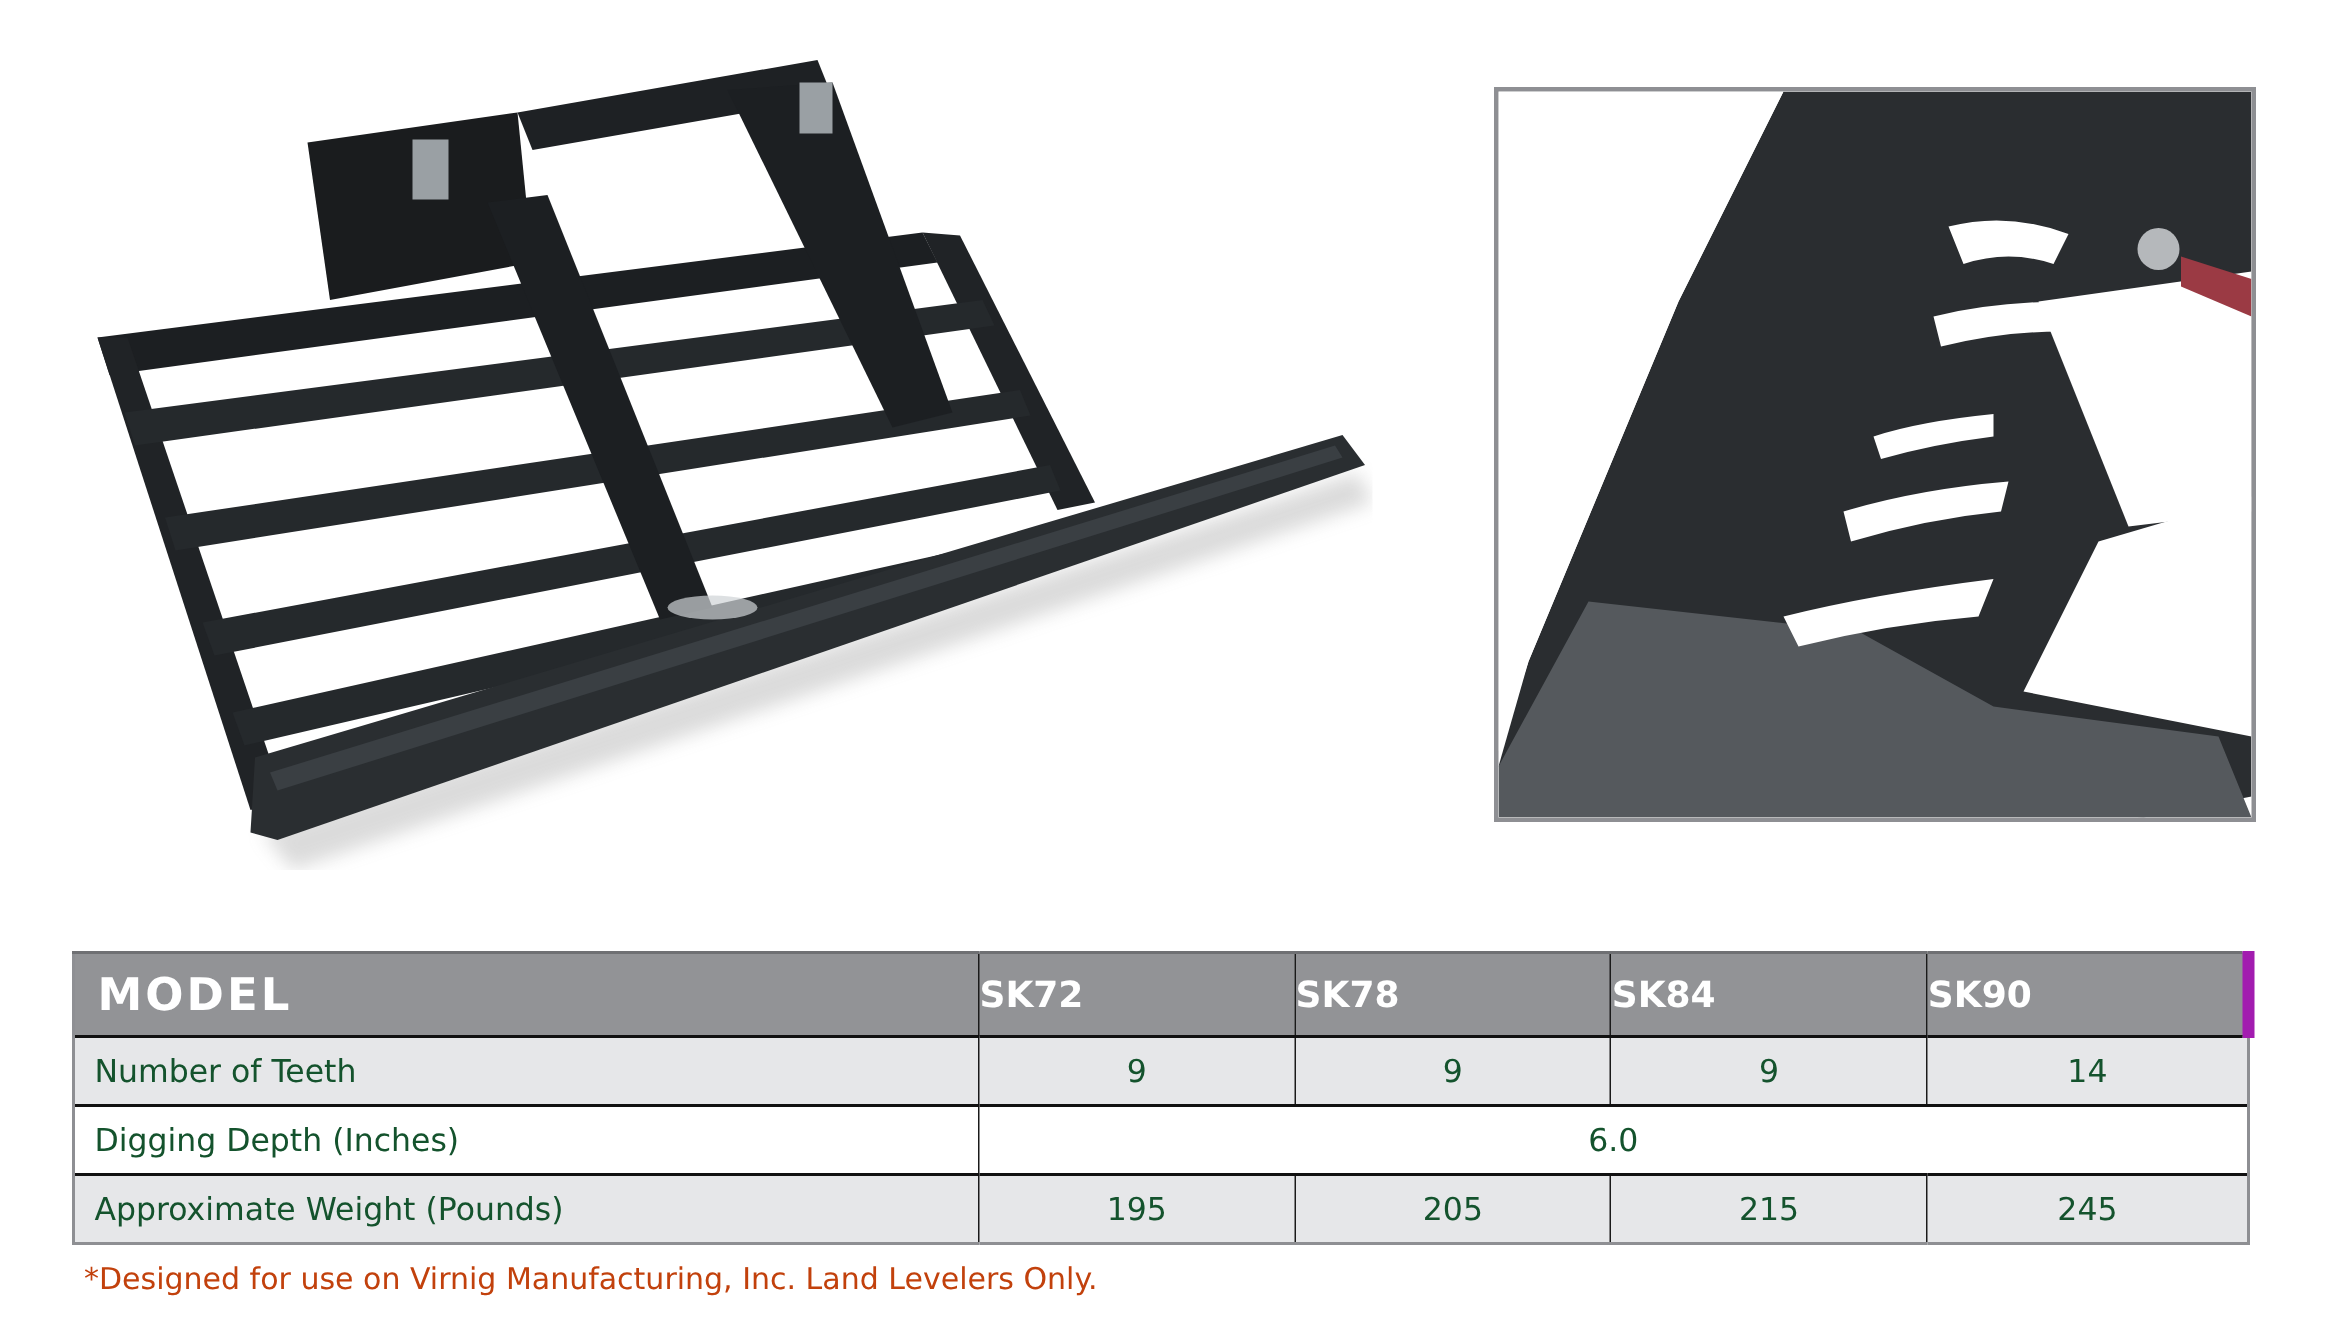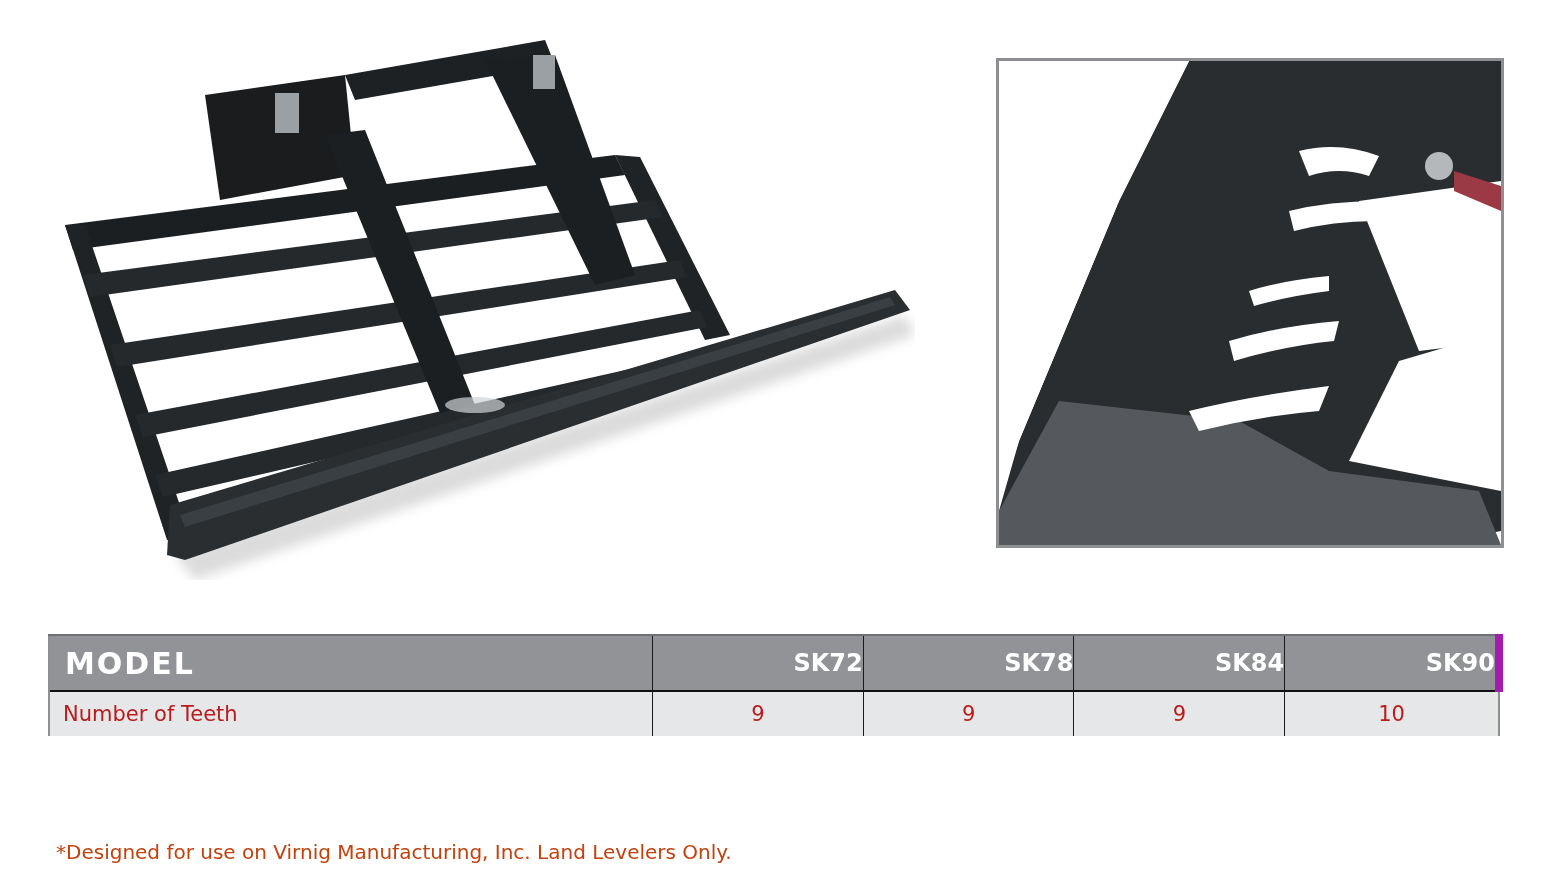--- a/index.html
+++ b/index.html
@@ -6,22 +6,22 @@
   body { width: 1556px; height: 896px; position: relative; overflow: hidden; font-family: "DejaVu Sans", sans-serif; }
 
   .photo-main { position: absolute; left: 55px; top: 35px; width: 860px; height: 545px; }
   .photo-detail { position: absolute; left: 996px; top: 58px; width: 502px; height: 484px; border: 3px solid #8e8f93; background: #fff; overflow: hidden; }
 
   .spec-table { position: absolute; left: 48px; top: 634px; width: 1455px; border-collapse: collapse; }
   .spec-table td, .spec-table th { padding: 0; }
   .spec-table .hdr th { background: #929396; color: #ffffff; height: 54px; font-weight: bold; border-top: 2px solid #6f7073; border-right: 1px solid #1a1a1a; }
   .spec-table .hdr th:last-child { border-right: 8px solid #a21caf; }
   .spec-table .hdr th.model { text-align: left; padding-left: 15px; font-size: 30px; letter-spacing: 2px; width: 591px; border-left: 2px solid #8e8f93; font-family: "DejaVu Sans", sans-serif; }
-  .spec-table .hdr th.col { font-size: 24px; text-align: right; width: 211px; }
-  .spec-table tr.row td { height: 44px; border-top: 2px solid #111; font-size: 21px; color: #b91c1c; border-right: 1px solid #1a1a1a; }
+  .spec-table .hdr th.col { font-size: 24px; text-align: left; width: 211px; }
+  .spec-table tr.row td { height: 44px; border-top: 2px solid #111; font-size: 21px; color: #14532d; border-right: 1px solid #1a1a1a; }
   .spec-table tr.row td:first-child { text-align: left; padding-left: 13px; border-left: 2px solid #8e8f93; }
   .spec-table tr.row td:last-child { border-right: 2px solid #8e8f93; }
   .spec-table tr.row td.num { text-align: center; }
   .spec-table tr.shade td { background: #e6e7e9; }
   .spec-table tr.plain td { background: #ffffff; }
   .spec-table tr.last td { border-bottom: 2px solid #8e8f93; }
 
   .footnote { position: absolute; left: 56px; top: 840px; font-size: 20px; color: #c2410c; }
 </style>
 </head>
@@ -86,18 +86,29 @@
     <th class="col">SK72</th>
     <th class="col">SK78</th>
     <th class="col">SK84</th>
     <th class="col">SK90</th>
   </tr>
   <tr class="row shade">
     <td>Number of Teeth</td>
     <td class="num">9</td>
     <td class="num">9</td>
     <td class="num">9</td>
-    <td class="num">10</td>
+    <td class="num">14</td>
+  </tr>
+  <tr class="row plain">
+    <td>Digging Depth (Inches)</td>
+    <td class="num" colspan="4">6.0</td>
+  </tr>
+  <tr class="row shade last">
+    <td>Approximate Weight (Pounds)</td>
+    <td class="num">195</td>
+    <td class="num">205</td>
+    <td class="num">215</td>
+    <td class="num">245</td>
   </tr>
 </tbody>
   </table>
 
 <div class="footnote">*Designed for use on Virnig Manufacturing, Inc. Land Levelers Only.</div>
 
 </body></html>

